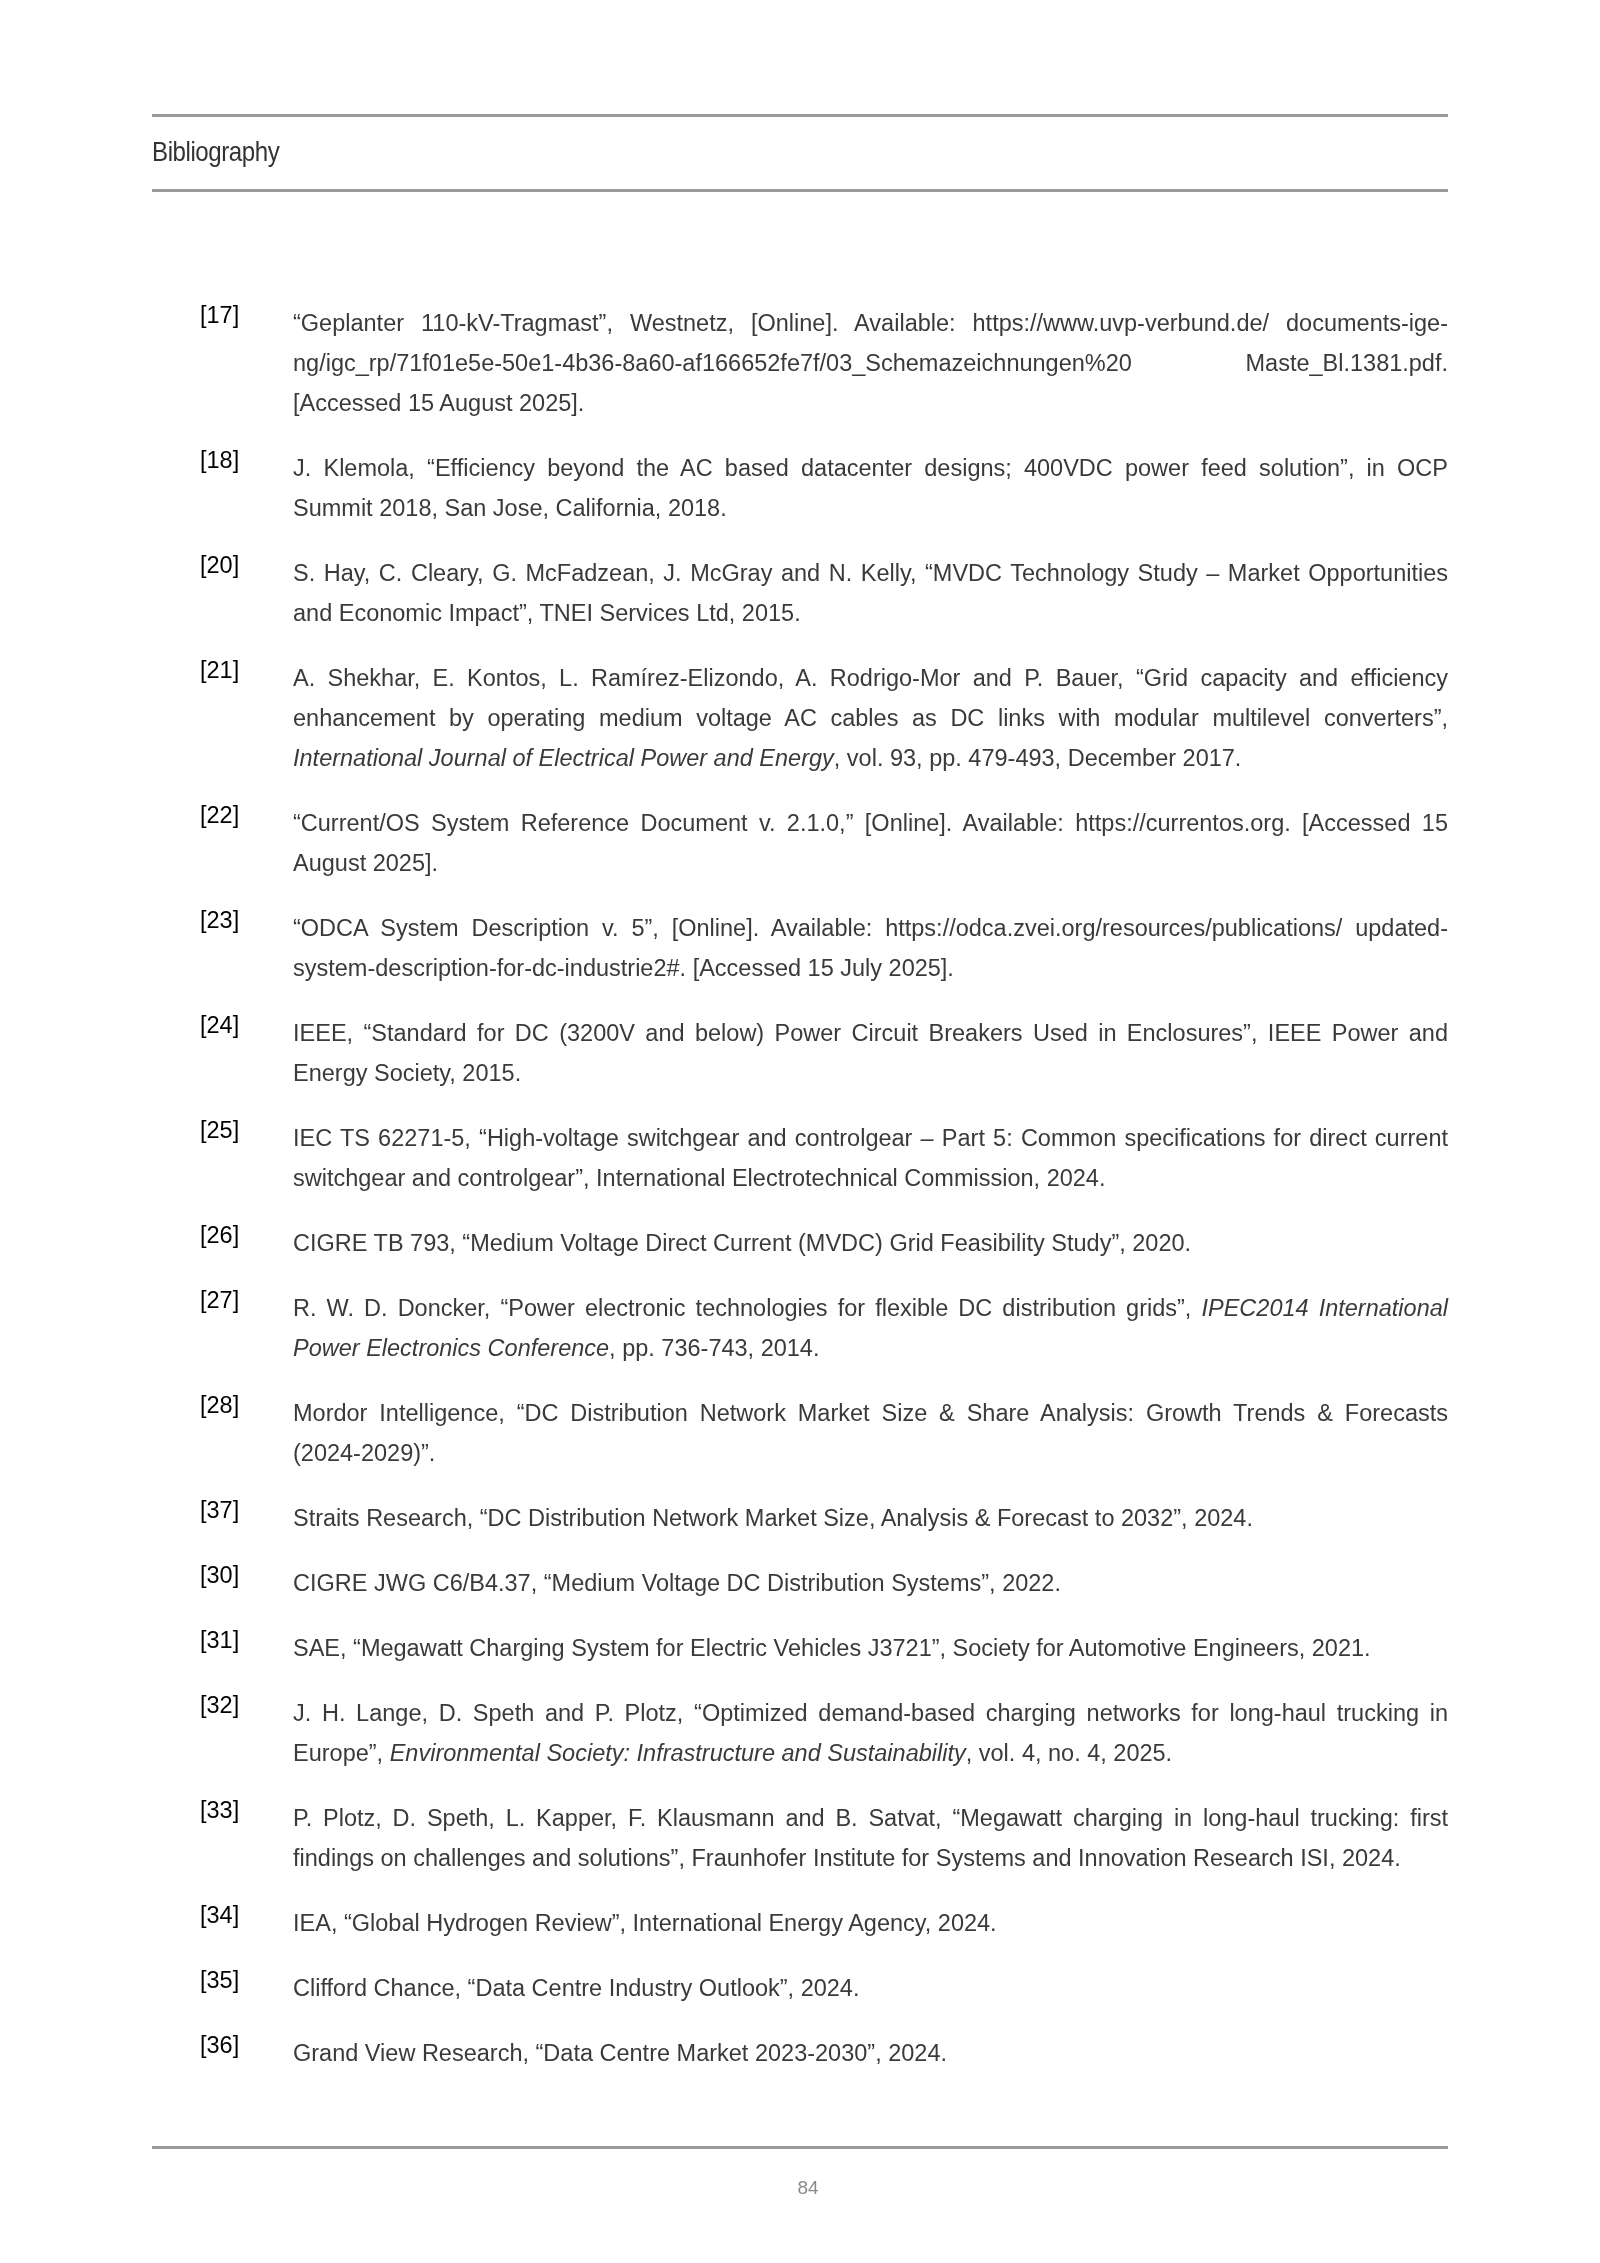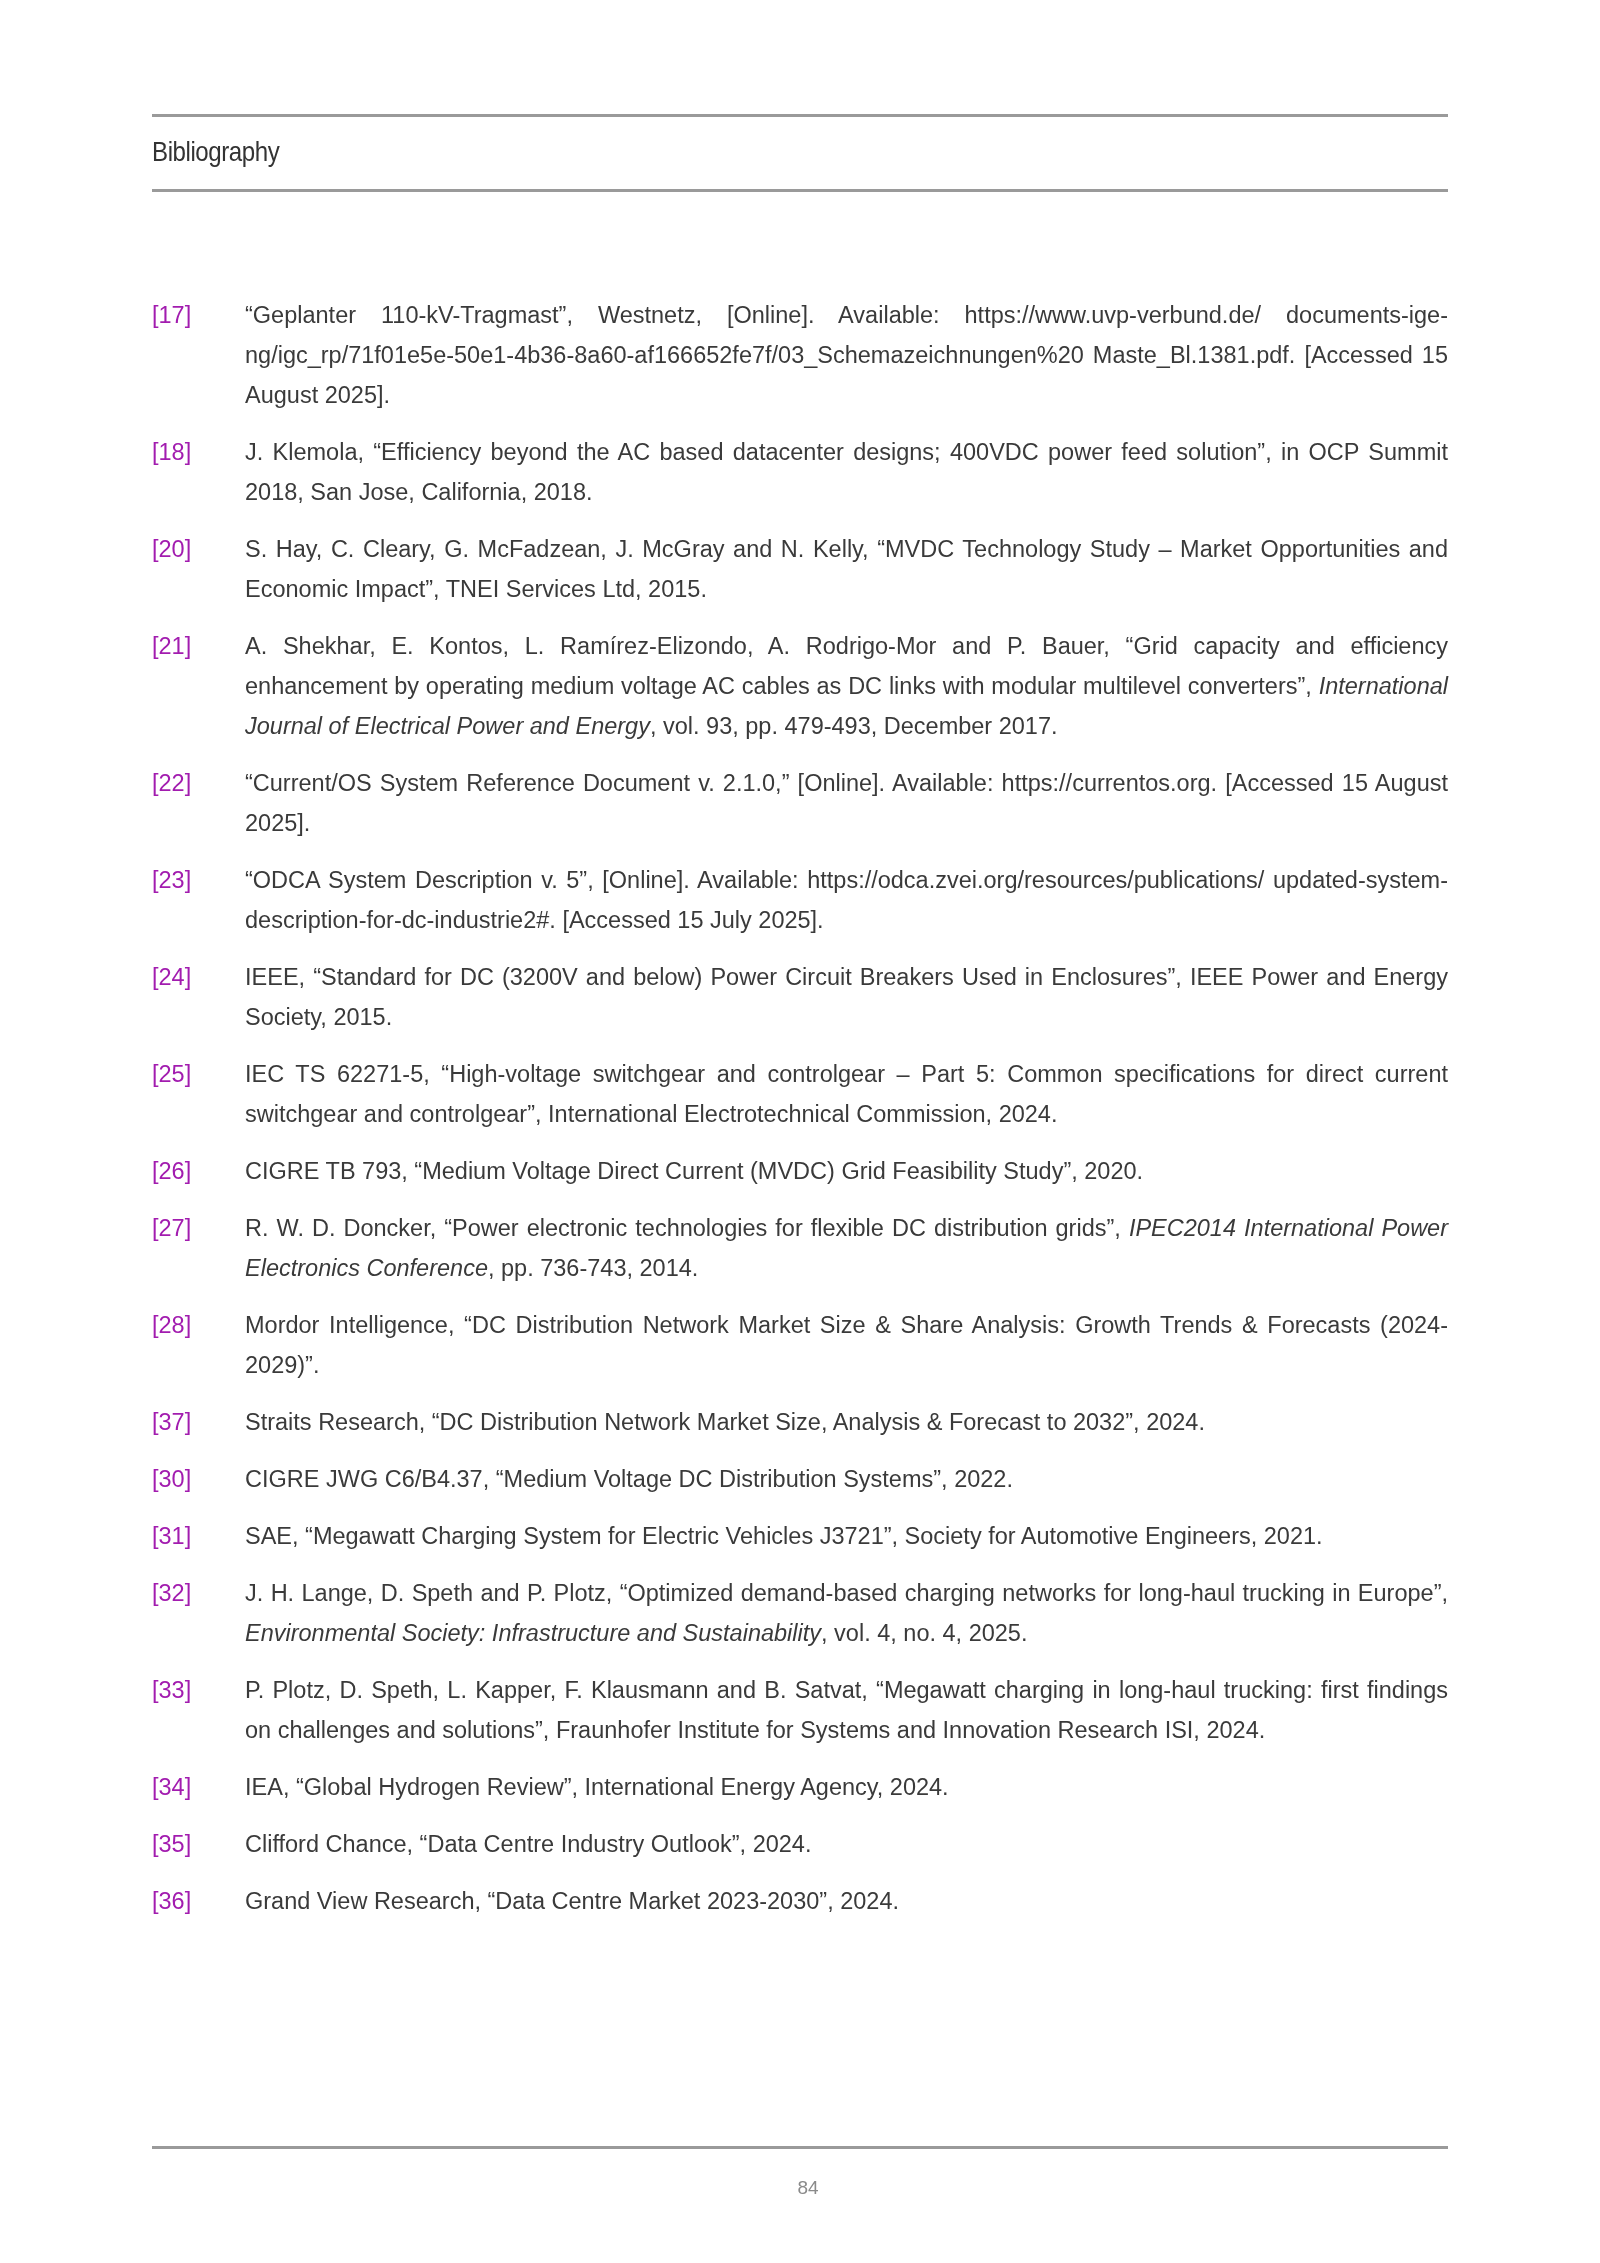--- a/index.html
+++ b/index.html
@@ -7,22 +7,22 @@
          font-family: "Liberation Sans", sans-serif; color: #3a3a3a; }
   .rule { position: absolute; left: 152px; width: 1296px; height: 3px; background: #9a9a9a; }
   .rule.top { top: 114px; }
   .rule.header-bottom { top: 189px; }
   .rule.footer { top: 2146px; }
   .running-head { position: absolute; left: 152px; top: 134px; font-size: 28px; line-height: 36px;
                   color: #333; letter-spacing: -0.5px; transform: scaleX(0.86); transform-origin: left center;
                   font-weight: normal; }
   .refs { position: absolute; left: 152px; top: 295px; width: 1296px; margin: 0; padding: 0; list-style: none; }
   .ref { display: flex; margin: 0 0 17px 0; font-size: 23.5px; line-height: 40px; }
-  .ref-num { flex: 0 0 93px; color: #a21caf; }
-  .ref-text { flex: 1 1 auto; text-align: justify; }
+  .ref-num { flex: 0 0 93px; color: #000000; margin-left: 48px; }
+  .ref-text { flex: 1 1 auto; text-align: justify; margin-top: 8px; }
   .ref-text em { font-style: italic; }
   .page-num { position: absolute; left: 8px; width: 1600px; top: 2176px; text-align: center;
               font-size: 19px; line-height: 24px; color: #8a8a8a; }
 </style>
 </head>
 <body>
 
 <div class="rule top"></div>
 <div class="running-head">Bibliography</div>
 <div class="rule header-bottom"></div>

